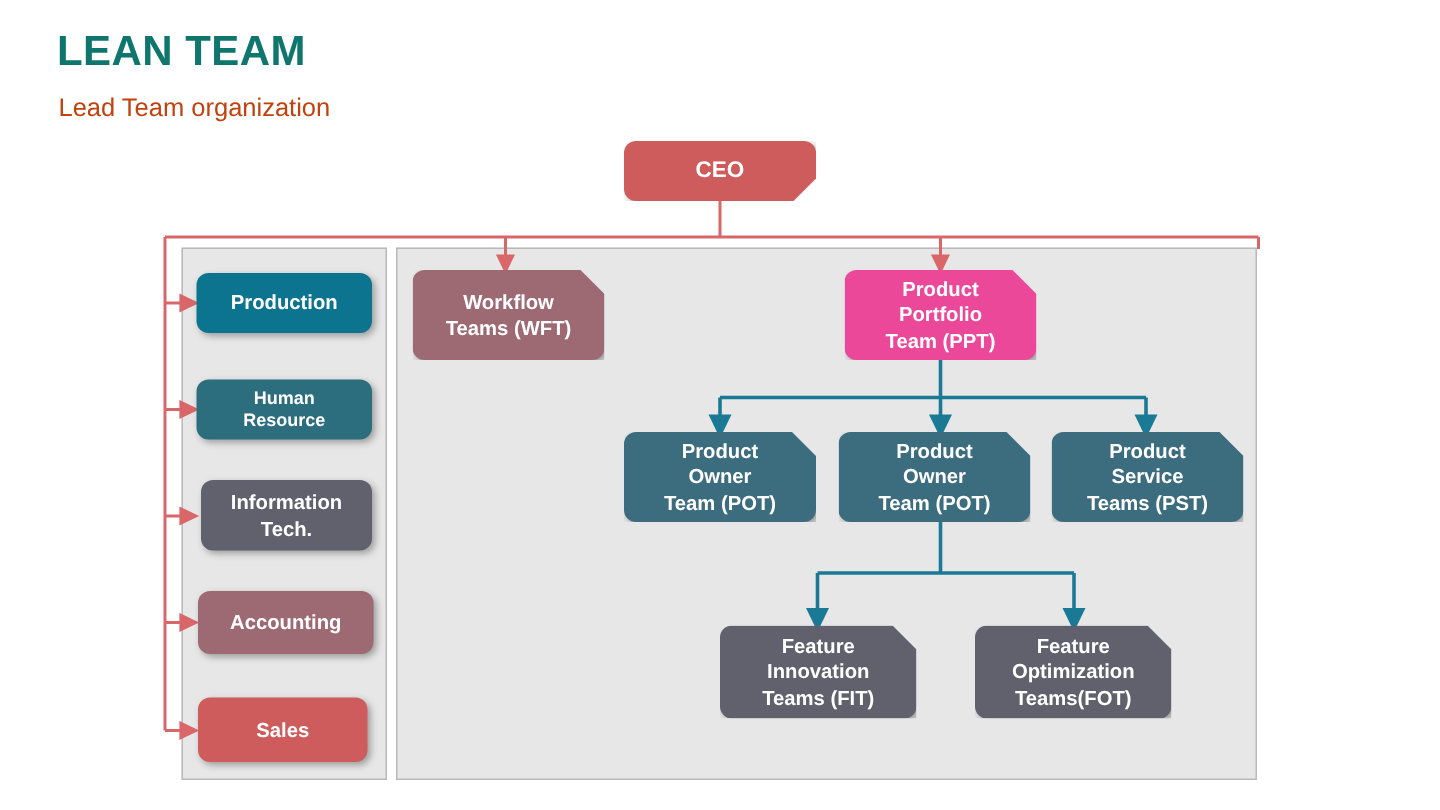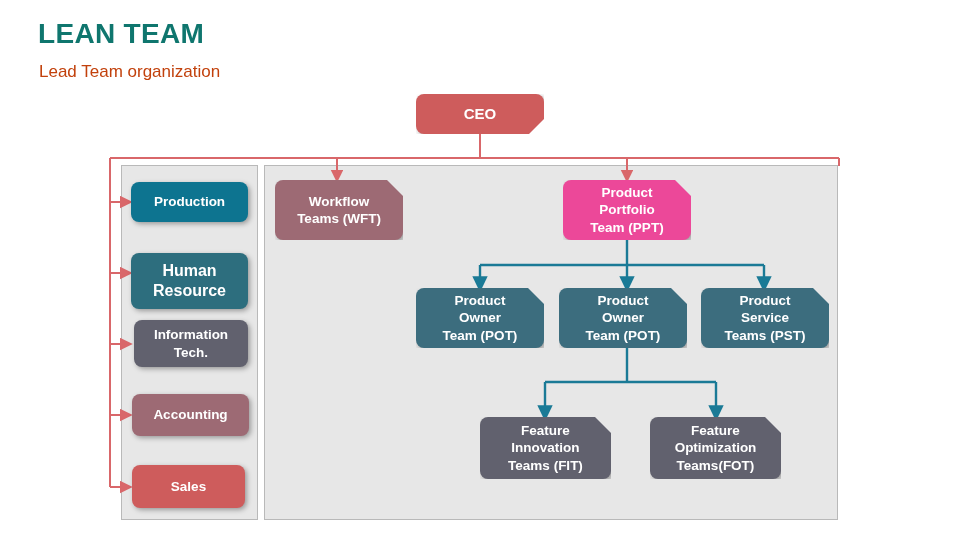--- a/index.html
+++ b/index.html
@@ -176,21 +176,21 @@
       <span class="nlabel">Feature</span>
       <span class="nlabel">Optimization</span>
       <span class="nlabel">Teams(FOT)</span>
     </div>
   </div>
 
   <div class="node r-full" id="n-production" style="left:131px;top:182px;width:117px;height:40px;background:#0d7490;">
     <span class="nlabel">Production</span>
   </div>
 
-  <div class="node r-full" id="n-hr" style="left:131px;top:253px;width:117px;height:56px;background:#2d6e7e;font-size:16px;">
+  <div class="node r-full" id="n-hr" style="left:131px;top:253px;width:117px;height:40px;background:#2d6e7e;font-size:12px;">
     <span class="nlabel">Human Resource</span>
   </div>
 
   <div class="node r-full" id="n-it" style="left:134px;top:320px;width:114px;height:47px;background:#61616e;">
     <div>
       <span class="nlabel">Information</span>
       <span class="nlabel">Tech.</span>
     </div>
   </div>
 

